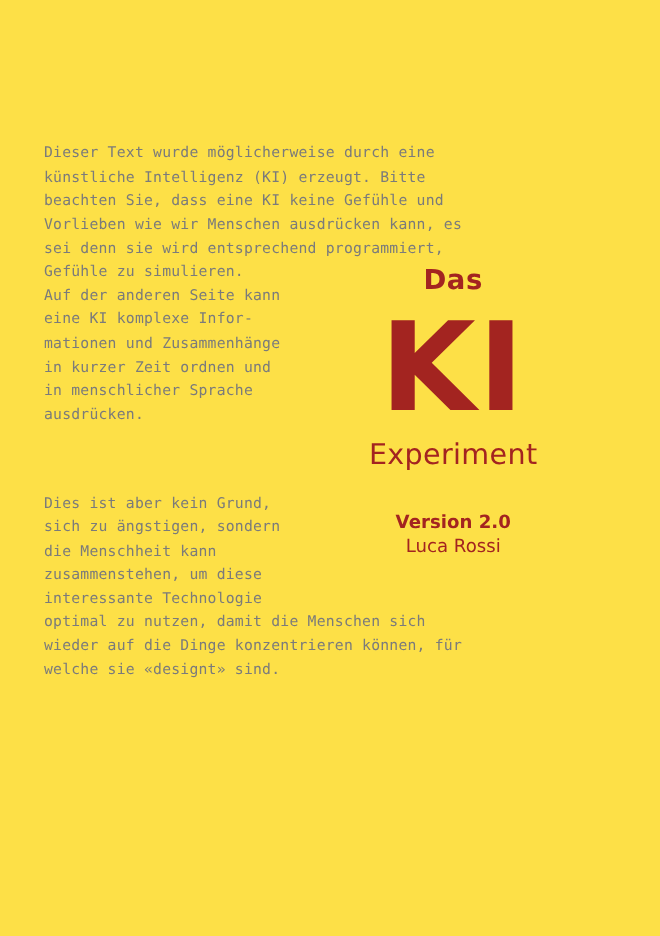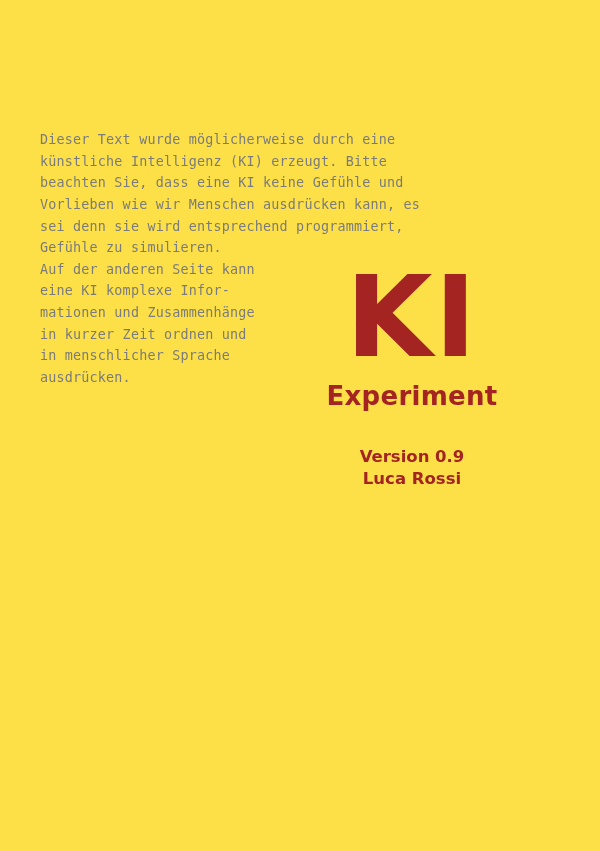--- a/index.html
+++ b/index.html
@@ -52,38 +52,38 @@
     font-size: 25px;
     font-weight: bold;
     line-height: 30px;
     letter-spacing: 0.5px;
   }
   .title-ki {
     font-size: 112px;
     font-weight: bold;
     line-height: 118px;
     letter-spacing: 2px;
-    margin-top: 18px;
+    margin-top: 6px;
   }
   .title-experiment {
     font-size: 26px;
-    font-weight: bold;
+    font-weight: normal;
     line-height: 32px;
     letter-spacing: 0.3px;
     margin-top: 4px;
   }
   .version {
     margin-top: 34px;
     font-size: 16.5px;
     font-weight: bold;
     line-height: 22px;
   }
   .author {
     font-size: 16.5px;
-    font-weight: bold;
+    font-weight: normal;
     line-height: 22px;
   }
 </style>
 </head>
 <body>
 
 <div class="page">
 
   <div class="body-text">
     <p class="para">Dieser Text wurde möglicherweise durch eine
@@ -91,23 +91,32 @@
 beachten Sie, dass eine KI keine Gefühle und
 Vorlieben wie wir Menschen ausdrücken kann, es
 sei denn sie wird entsprechend programmiert,
 Gefühle zu simulieren.
 Auf der anderen Seite kann
 eine KI komplexe Infor-
 mationen und Zusammenhänge
 in kurzer Zeit ordnen und
 in menschlicher Sprache
 ausdrücken.</p>
+    <p class="para">Dies ist aber kein Grund,
+sich zu ängstigen, sondern
+die Menschheit kann
+zusammenstehen, um diese
+interessante Technologie
+optimal zu nutzen, damit die Menschen sich
+wieder auf die Dinge konzentrieren können, für
+welche sie «designt» sind.</p>
     
   </div>
 
   <div class="title-block">
+    <div class="title-das">Das</div>
     <div class="title-ki">KI</div>
     <div class="title-experiment">Experiment</div>
-    <div class="version">Version 0.9</div>
+    <div class="version">Version 2.0</div>
     <div class="author">Luca Rossi</div>
   </div>
 
 </div>
 
 </body></html>

